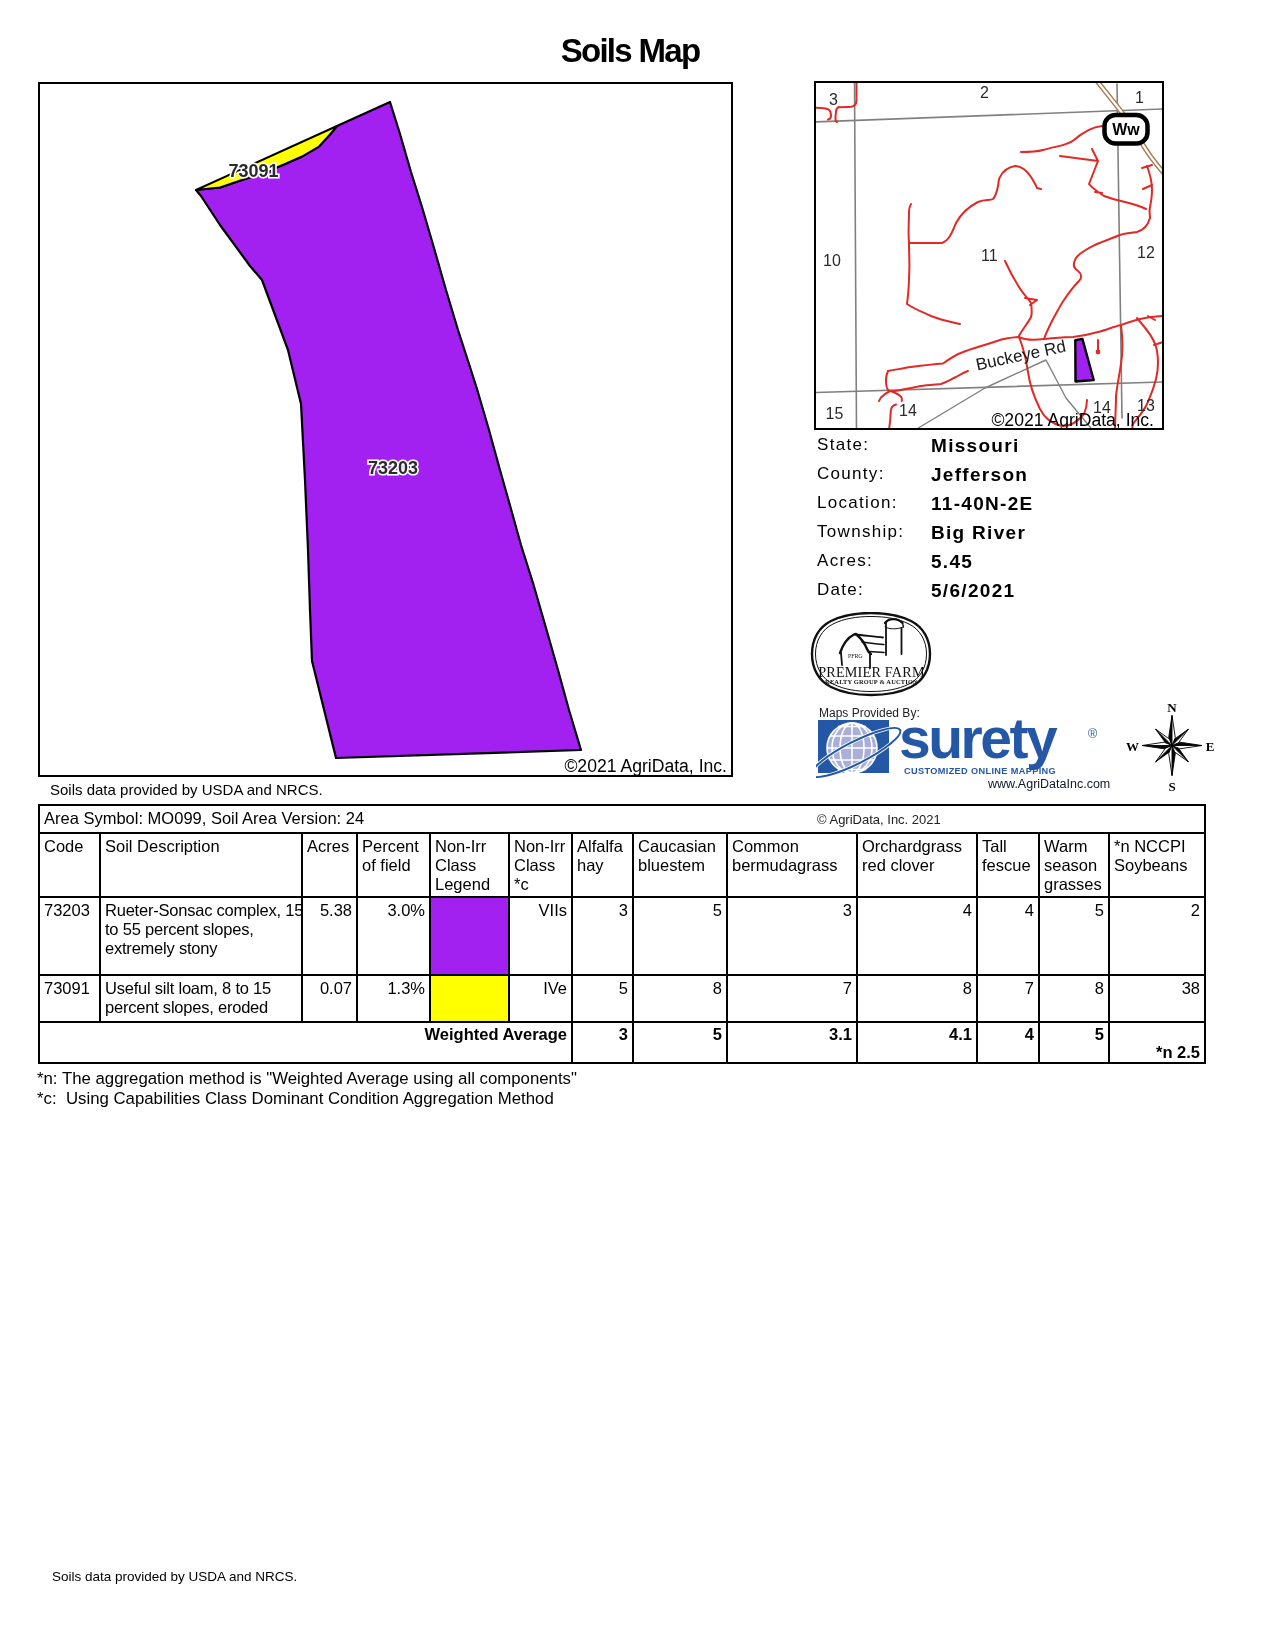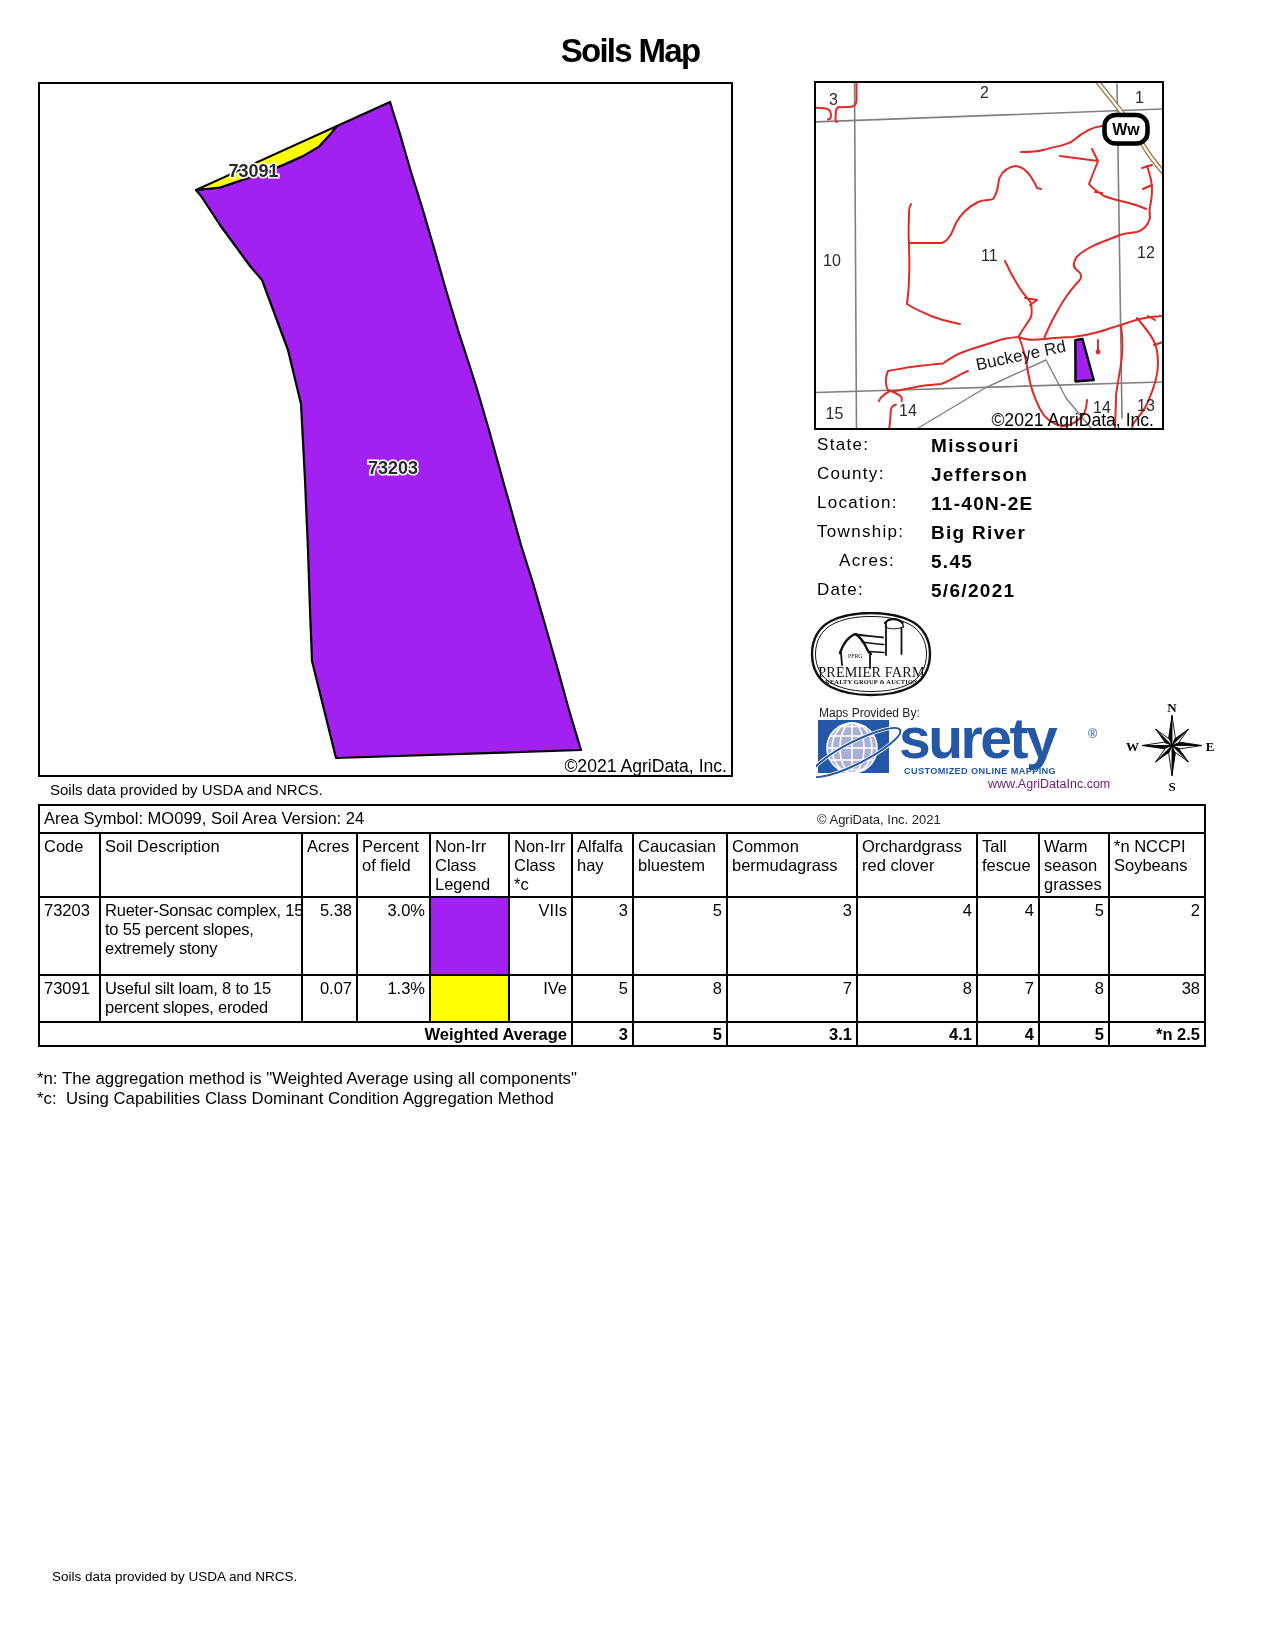--- a/index.html
+++ b/index.html
@@ -130,21 +130,21 @@
 
 <div class="abs ilab" style="left:817px;top:463.5px;">County:</div>
 <div class="abs ival" style="left:931px;top:463.5px;">Jefferson</div>
 
 <div class="abs ilab" style="left:817px;top:492.5px;">Location:</div>
 <div class="abs ival" style="left:931px;top:492.5px;">11-40N-2E</div>
 
 <div class="abs ilab" style="left:817px;top:521.5px;">Township:</div>
 <div class="abs ival" style="left:931px;top:521.5px;">Big River</div>
 
-<div class="abs ilab" style="left:839px;top:550.5px;">Acres:</div>
+<div class="abs ilab" style="left:817px;top:550.5px;">Acres:</div>
 <div class="abs ival" style="left:931px;top:550.5px;">5.45</div>
 
 <div class="abs ilab" style="left:817px;top:579.5px;">Date:</div>
 <div class="abs ival" style="left:931px;top:579.5px;">5/6/2021</div>
 
 <div class="abs" style="left:809px;top:612px;">
 <svg width="126" height="86" viewBox="0 0 126 86">
 <path d="M22,9 C34,3 48,1 62,1 C76,1 90,3 102,9 C114,15 121,27 121,42 C121,57 114,69 102,75 C90,81 76,83 62,83 C48,83 34,81 22,75 C10,69 3,57 3,42 C3,27 10,15 22,9 Z" fill="#fff" stroke="#111" stroke-width="2.4"></path>
 <path d="M24,12 C35,6.5 48,4.5 62,4.5 C76,4.5 89,6.5 100,12 C111,17.5 117.5,28.5 117.5,42 C117.5,55.5 111,66.5 100,72 C89,77.5 76,79.5 62,79.5 C48,79.5 35,77.5 24,72 C13,66.5 6.5,55.5 6.5,42 C6.5,28.5 13,17.5 24,12 Z" fill="none" stroke="#111" stroke-width="1"></path>
 
@@ -190,21 +190,21 @@
 
 <text x="83" y="39" font-size="57" font-weight="bold" fill="#2458A6" letter-spacing="-2.5">surety</text>
 <text x="272" y="19" font-size="12.5" fill="#2458A6">®</text>
 
 <text x="88" y="54.5" font-size="9.2" font-weight="bold" fill="#2458A6" letter-spacing="0.35">CUSTOMIZED ONLINE MAPPING</text>
 </svg>
 </div>
 
 <div class="abs" style="left:817px;top:776px;font-size:13px;color:#222;margin-top:36px;">© AgriData, Inc. 2021</div>
 
-<div class="abs" style="left:988px;top:777px;font-size:12.5px;color:#701a75;">www.AgriDataInc.com</div>
+<div class="abs" style="left:988px;top:777px;font-size:12.5px;color:#0f172a;">www.AgriDataInc.com</div>
 
 <div class="abs" style="left:1126px;top:698px;">
 <svg width="92" height="100" viewBox="1124.5 698 92 100">
 <g stroke="#000" stroke-width="0.9">
 <path fill="#000" d="M1170.5,715.5 L1167.2,737.6 L1170.5,745.5 Z M1186.8,729.2 L1173.2,739.0 L1170.5,745.5 Z M1200.5,745.5 L1178.4,742.2 L1170.5,745.5 Z M1186.8,761.8 L1177.0,748.2 L1170.5,745.5 Z M1170.5,775.5 L1173.8,753.4 L1170.5,745.5 Z M1154.2,761.8 L1167.8,752.0 L1170.5,745.5 Z M1140.5,745.5 L1162.6,748.8 L1170.5,745.5 Z M1154.2,729.2 L1164.0,742.8 L1170.5,745.5 Z"></path>
 <path fill="#fff" d="M1170.5,715.5 L1173.8,737.6 L1170.5,745.5 Z M1186.8,729.2 L1177.0,742.8 L1170.5,745.5 Z M1200.5,745.5 L1178.4,748.8 L1170.5,745.5 Z M1186.8,761.8 L1173.2,752.0 L1170.5,745.5 Z M1170.5,775.5 L1167.2,753.4 L1170.5,745.5 Z M1154.2,761.8 L1164.0,748.2 L1170.5,745.5 Z M1140.5,745.5 L1162.6,742.2 L1170.5,745.5 Z M1154.2,729.2 L1167.8,739.0 L1170.5,745.5 Z"></path>
 </g>
 <g font-family="Liberation Serif,serif" font-size="13" font-weight="bold" fill="#000" text-anchor="middle">
 <text x="1170.5" y="712">N</text>
 <text x="1170.5" y="791">S</text>
@@ -292,21 +292,21 @@
 </tr>
 
 <tr style="height:24px;font-weight:bold;">
 <td colspan="6" style="text-align:right;padding-top:2px;">Weighted Average</td>
 <td class="num" style="padding-top:2px;">3</td>
 <td class="num" style="padding-top:2px;">5</td>
 <td class="num" style="padding-top:2px;">3.1</td>
 <td class="num" style="padding-top:2px;">4.1</td>
 <td class="num" style="padding-top:2px;">4</td>
 <td class="num" style="padding-top:2px;">5</td>
-<td class="num" style="padding-top:2px;margin-left:22px;">*n 2.5</td>
+<td class="num" style="padding-top:20px;margin-left:22px;">*n 2.5</td>
 </tr>
 </tbody>
 </table>
 
 <div class="abs fnote" style="left:37px;top:1069px;">*n: The aggregation method is "Weighted Average using all components"</div>
 
 <div class="abs fnote" style="left:37px;top:1089px;">*c:&nbsp; Using Capabilities Class Dominant Condition Aggregation Method</div>
 
 <div class="abs" id="cap2">Soils data provided by USDA and NRCS.</div>
 </div>

